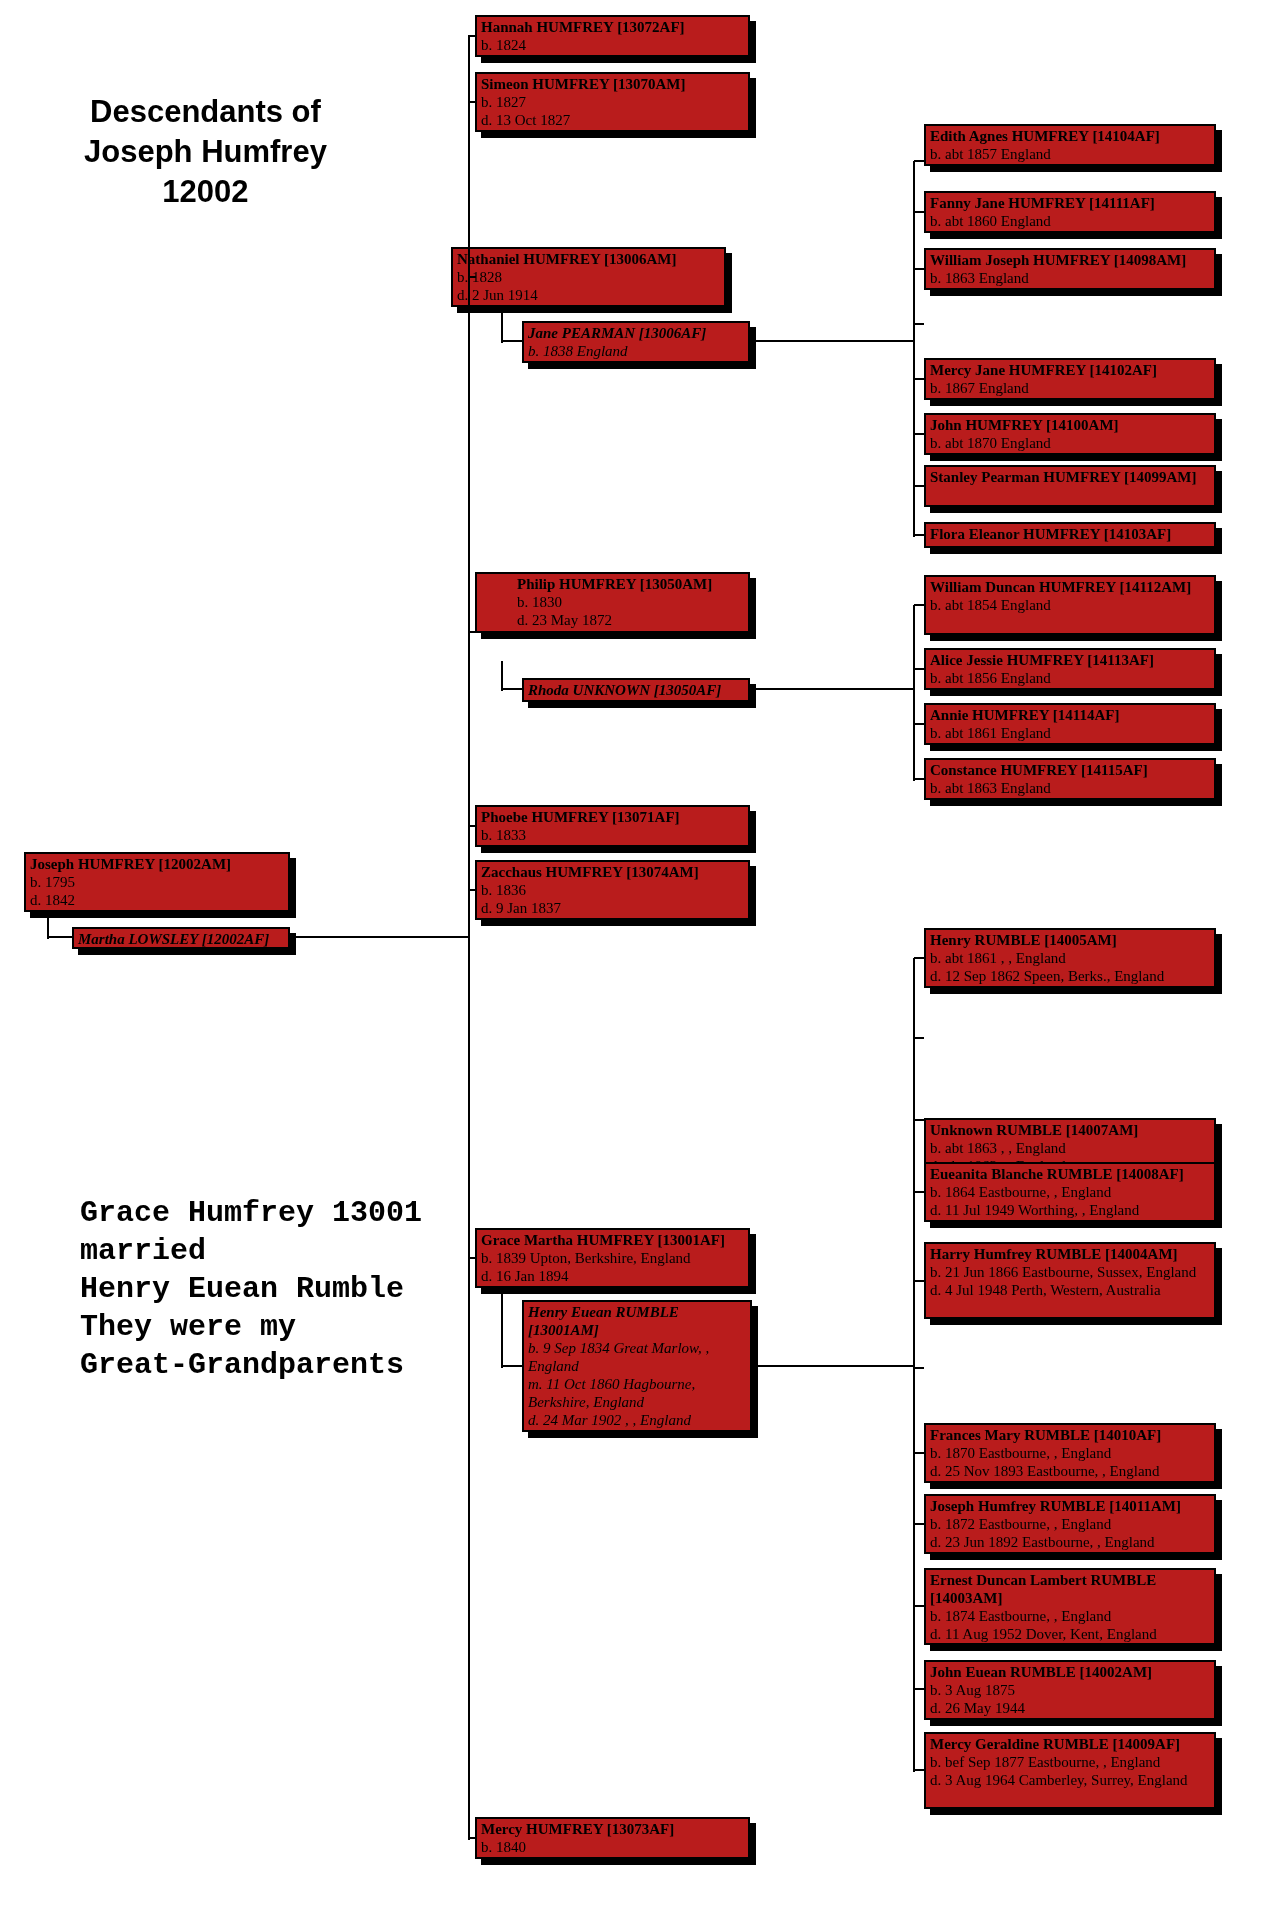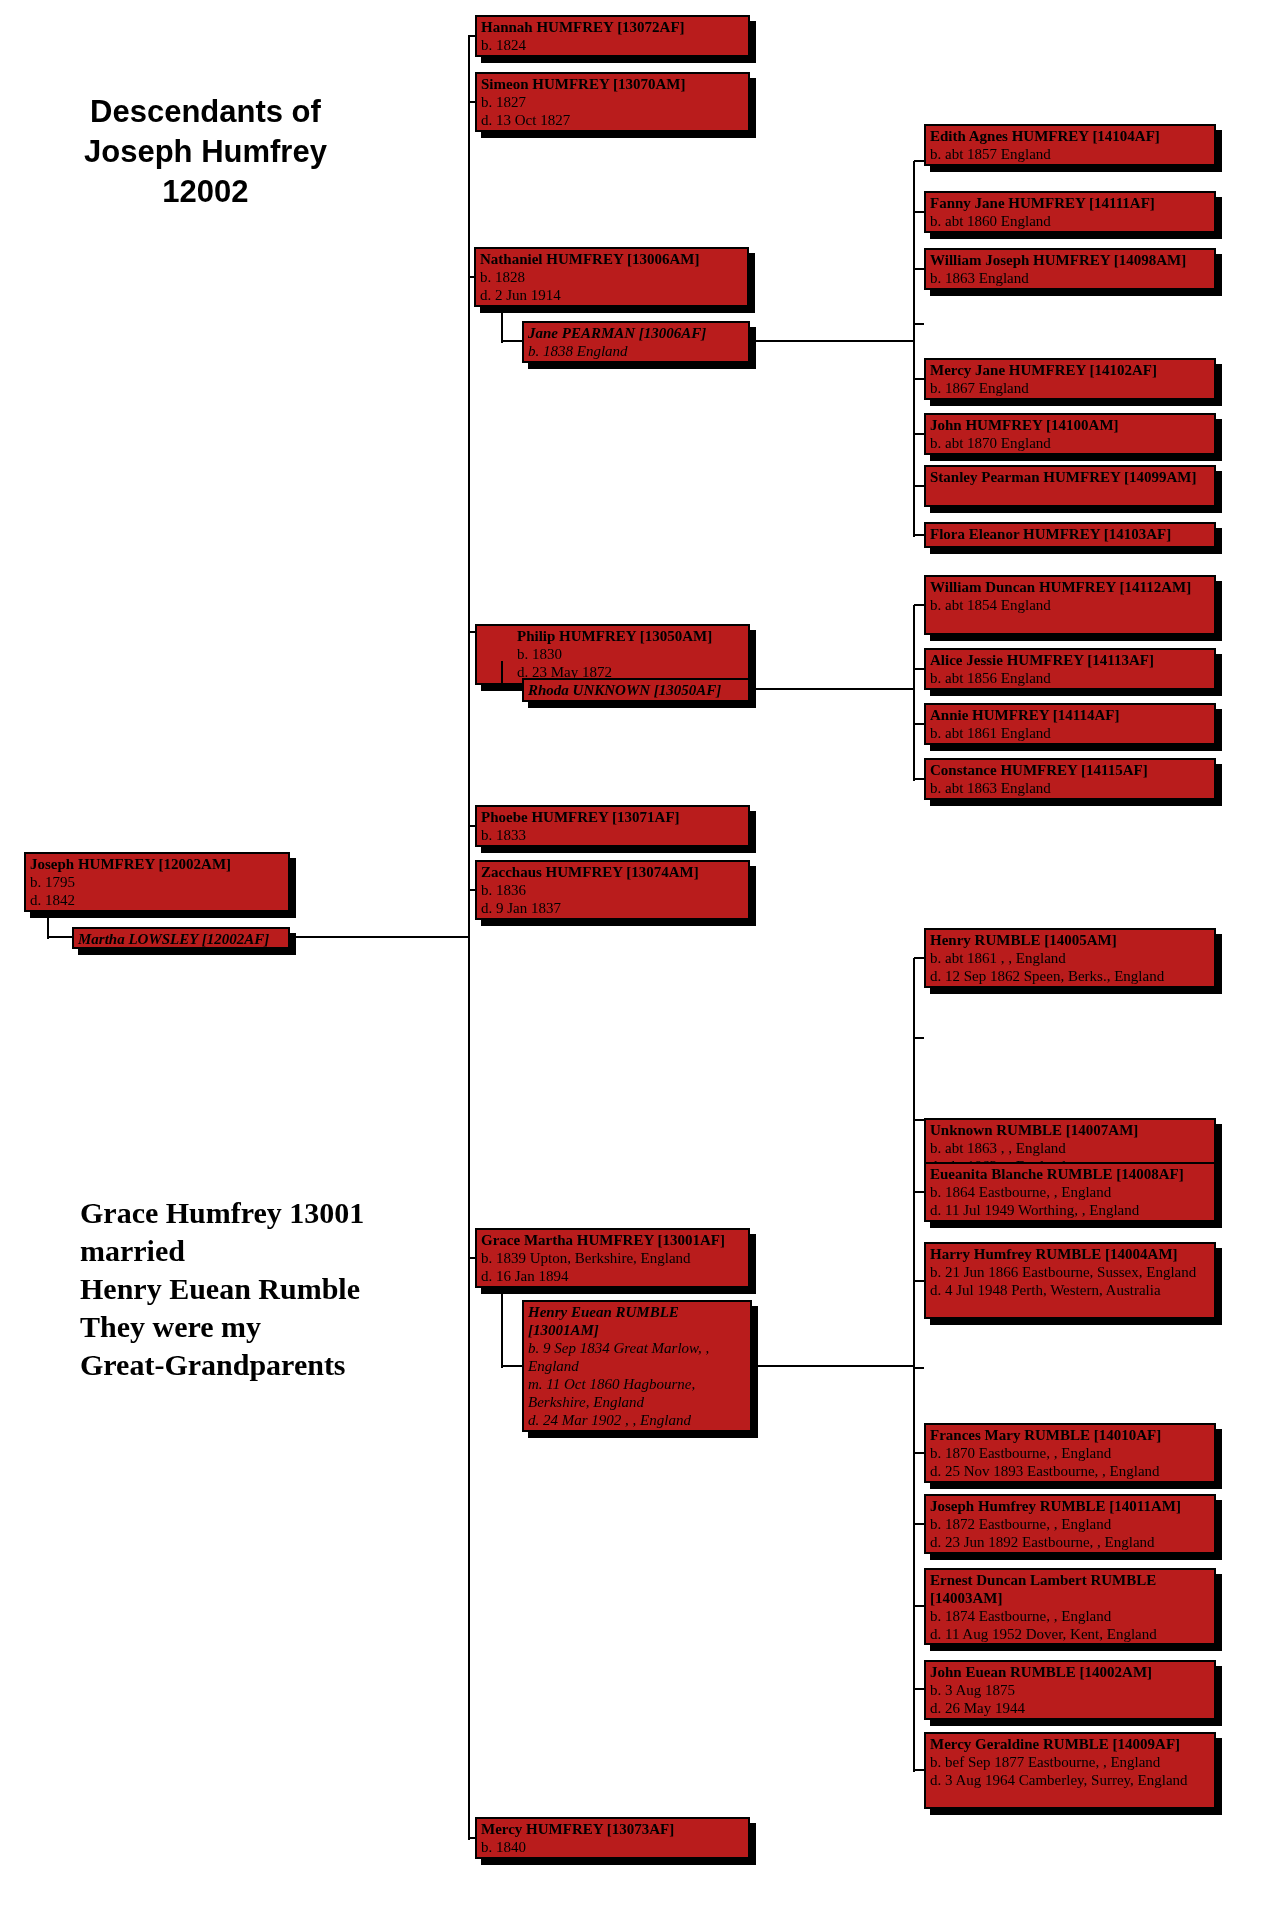--- a/index.html
+++ b/index.html
@@ -10,21 +10,21 @@
        box-shadow:6px 6px 0 #000;box-sizing:border-box;
        padding:1px 4px;overflow:hidden;}
   .box .name{font-weight:bold;font-size:15px;line-height:18px;white-space:normal;}
   .box .detail{font-size:15px;line-height:18px;}
   .box.italic .name,.box.italic .detail{font-style:italic;}
   .hline,.vline{position:absolute;background:#000;}
   .main-title{position:absolute;left:84px;top:92px;
       font-family:"Liberation Sans",sans-serif;font-weight:bold;
       font-size:31px;line-height:40px;text-align:center;}
   .note-title{position:absolute;left:80px;top:1194px;
-      font-family:Liberation Serif, serif;font-weight:bold;
+      font-family:Liberation Mono, monospace;font-weight:bold;
       font-size:30px;line-height:38px;}
 </style>
 </head>
 <body>
 
 <div id="chart">
 
   <div class="main-title">
     <div>Descendants of</div>
     <div>Joseph Humfrey</div>
@@ -49,30 +49,30 @@
     </div>
     <div class="box" style="left: 475px; top: 15px; width: 275px; height: 42px;">
       <div class="name">Hannah HUMFREY [13072AF]</div>
       <div class="detail">b. 1824</div>
     </div>
     <div class="box" style="left: 475px; top: 72px; width: 275px; height: 60px;">
       <div class="name">Simeon HUMFREY [13070AM]</div>
       <div class="detail">b. 1827</div>
       <div class="detail">d. 13 Oct 1827</div>
     </div>
-    <div class="box" style="left: 474px; top: 247px; width: 275px; height: 60px;">
+    <div class="box" style="left: 451px; top: 247px; width: 275px; height: 60px;">
       <div class="name">Nathaniel HUMFREY [13006AM]</div>
       <div class="detail">b. 1828</div>
       <div class="detail">d. 2 Jun 1914</div>
     </div>
     <div class="box italic" style="left: 522px; top: 321px; width: 228px; height: 42px;">
       <div class="name">Jane PEARMAN [13006AF]</div>
       <div class="detail">b. 1838 England</div>
     </div>
-    <div class="box" style="left: 475px; top: 624px; width: 275px; height: 61px; padding-left: 40px;">
+    <div class="box" style="left: 475px; top: 572px; width: 275px; height: 61px; padding-left: 40px;">
       <div class="name">Philip HUMFREY [13050AM]</div>
       <div class="detail">b. 1830</div>
       <div class="detail">d. 23 May 1872</div>
     </div>
     <div class="box italic" style="left: 522px; top: 678px; width: 228px; height: 24px;">
       <div class="name">Rhoda UNKNOWN [13050AF]</div>
     </div>
     <div class="box" style="left: 475px; top: 805px; width: 275px; height: 42px;">
       <div class="name">Phoebe HUMFREY [13071AF]</div>
       <div class="detail">b. 1833</div>

